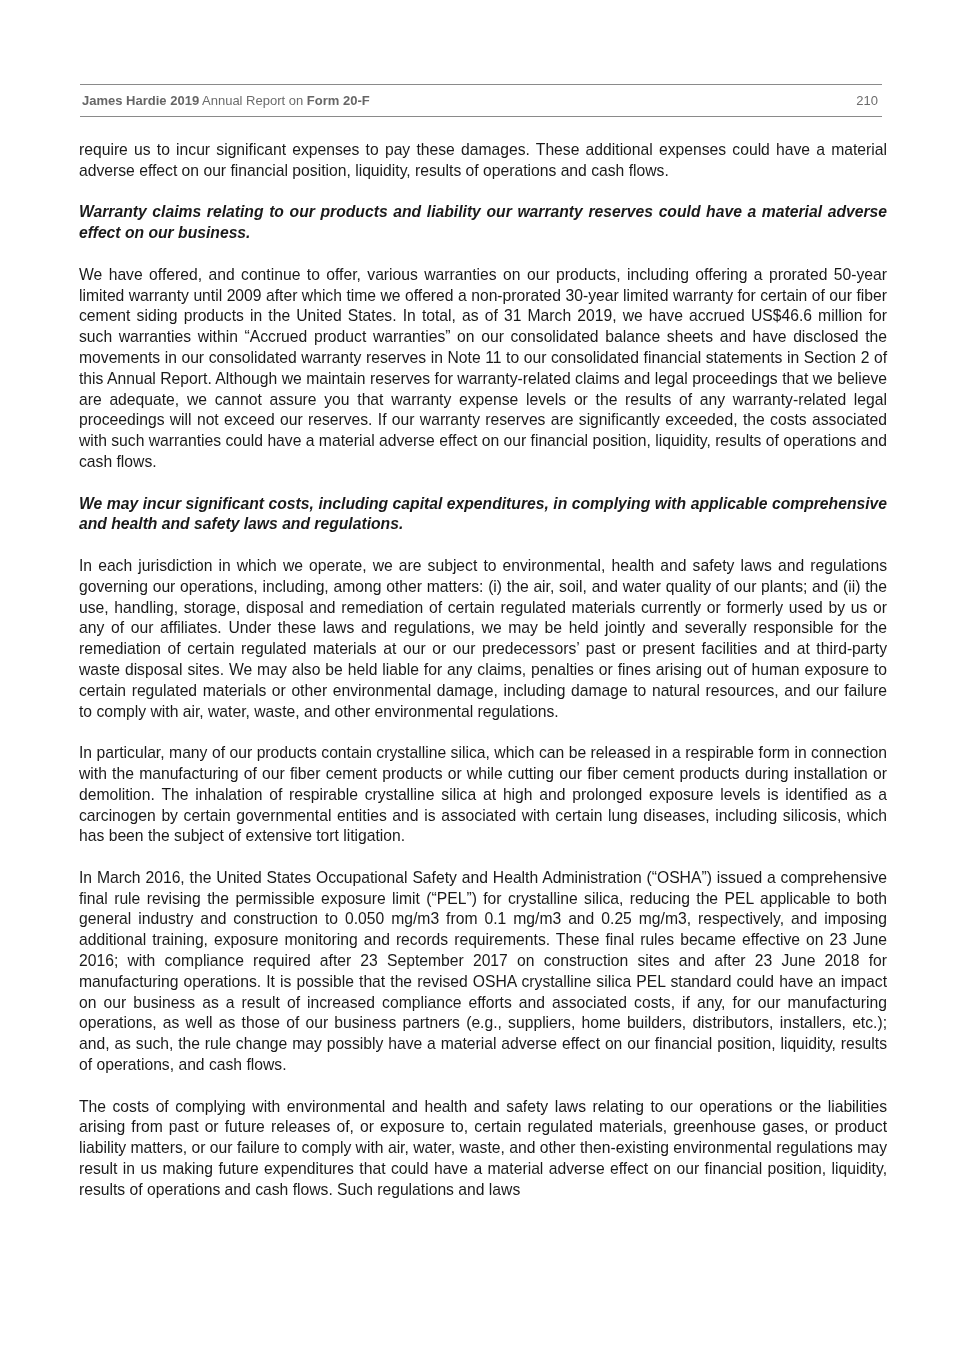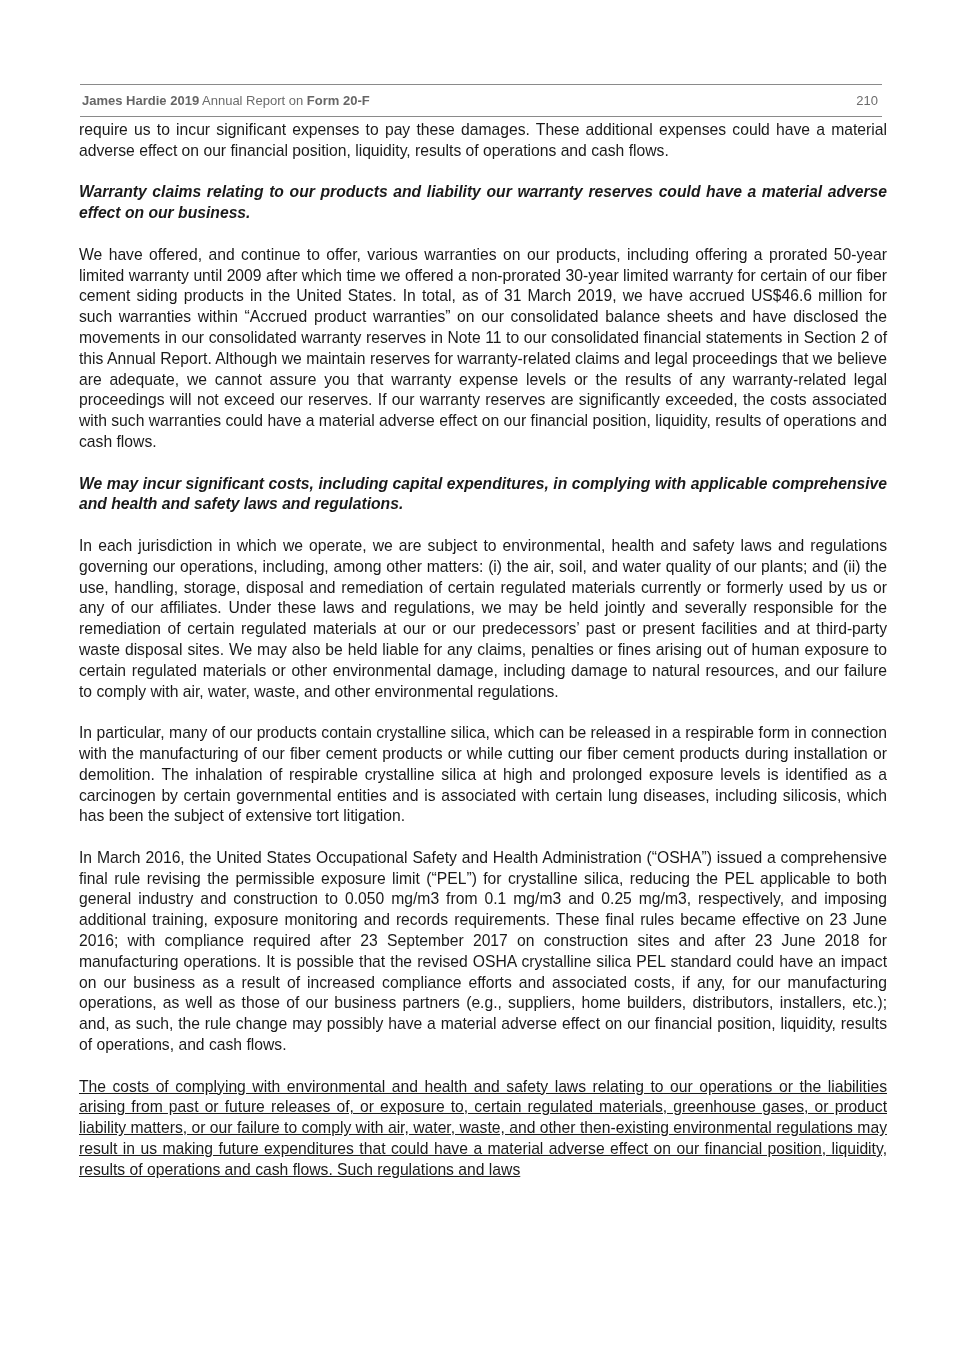--- a/index.html
+++ b/index.html
@@ -7,28 +7,28 @@
     .page-header {
       position: absolute; left: 80px; top: 84px; width: 802px; height: 33px;
       border-top: 1.5px solid #8a8a8a; border-bottom: 1.5px solid #8a8a8a;
       box-sizing: border-box;
       font-family: "Liberation Sans", sans-serif; font-size: 13px; color: #6b6b6b;
       display: flex; align-items: center; justify-content: space-between;
       padding: 0 4px 0 2px;
     }
     .page-header b { font-weight: bold; color: #666; }
     .content {
-      position: absolute; left: 79px; top: 120px; width: 808px;
+      position: absolute; left: 79px; top: 140px; width: 808px;
       font-family: "Liberation Sans", sans-serif; font-size: 15.7px; line-height: 20.8px;
       color: #1a1a1a; text-align: justify;
       font-stretch: condensed;
     }
     .content p { margin: 0 0 20.8px 0; }
     .content p.heading { font-weight: bold; font-style: italic; }
-    .content p.last { margin-bottom: 15px; text-decoration: underline; }
+    .content p.last { margin-bottom: 15px; }
   </style>
 </head>
 <body>
 
 <div class="page-header">
   <span><b>James Hardie</b> <b>2019</b> <span>Annual Report on</span> <b>Form 20-F</b></span>
   <span>210</span>
 </div>
 
 <div class="content">

